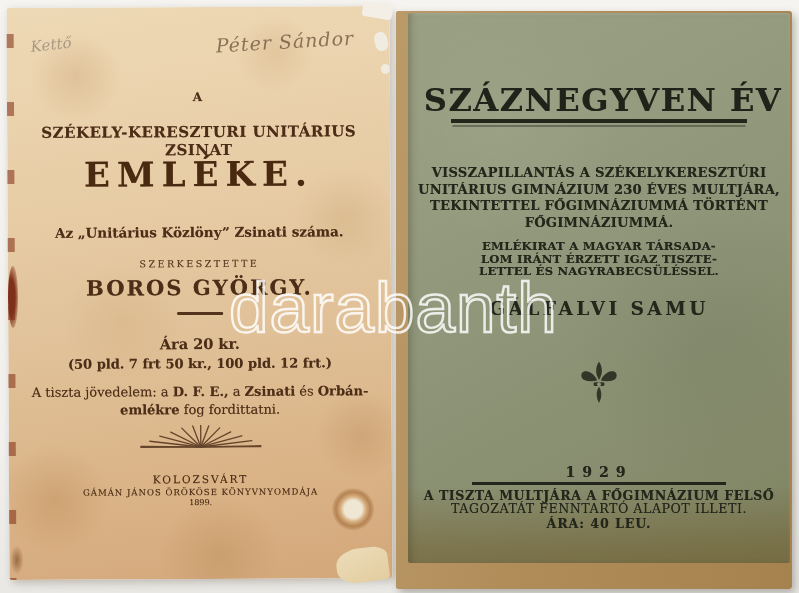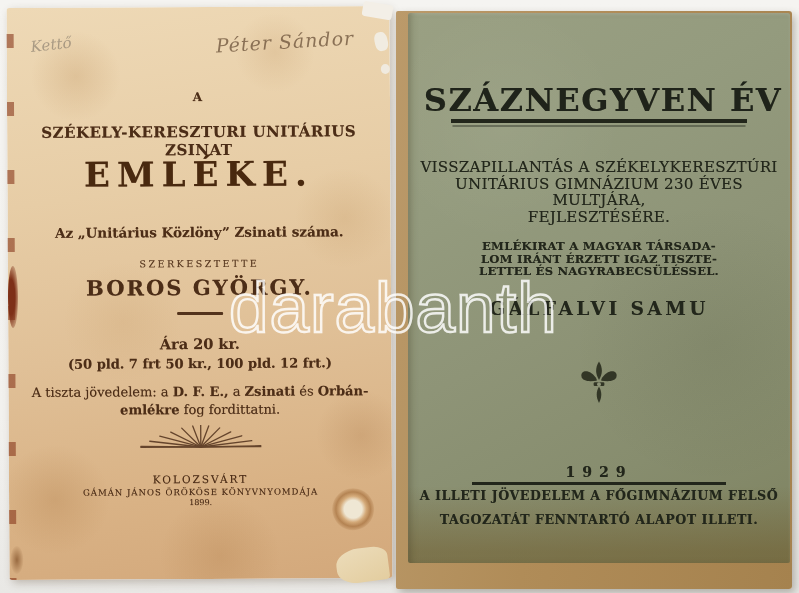--- a/index.html
+++ b/index.html
@@ -83,30 +83,30 @@
       radial-gradient(circle at 25% 20%, rgba(255,255,240,.05), transparent 120px),
       radial-gradient(circle at 80% 60%, rgba(40,45,25,.08), transparent 140px),
       linear-gradient(to bottom, rgba(110,85,35,0) 86%, rgba(110,85,35,.45) 98%),
       linear-gradient(152deg,#9aa083 0%,#949b7e 28%,#8e9477 52%,#878d6e 76%,#7e8260 100%);
   }
   .g-line{position:absolute;left:0;right:0;text-align:center;color:#22261b;
           text-shadow:0.2px 0.2px 0.4px rgba(25,30,15,.5);}
   .book-title{top:68px;font-size:32px;font-weight:bold;letter-spacing:1.5px;color:#1f231a;padding-left:8px;}
   .title-rule{position:absolute;left:50%;top:106px;width:296px;height:3.5px;margin-left:-148px;
       background:#22261b;box-shadow:0 5px 0 -1.5px rgba(34,38,27,.8);}
-  .sub-block{top:146px;font-size:15px;font-weight:normal;line-height:16.5px;letter-spacing:.3px;}
+  .sub-block{top:152px;font-size:13px;font-weight:bold;line-height:16.5px;letter-spacing:.3px;}
   .ded-block{top:227px;font-size:11.5px;font-weight:bold;line-height:12.5px;letter-spacing:.3px;}
   .author{top:285px;font-size:18.5px;font-weight:bold;letter-spacing:3.5px;}
   .author-title{top:306px;font-size:9.5px;font-weight:bold;letter-spacing:1px;}
   .fleur-wrap{position:absolute;left:0;right:0;top:344px;text-align:center;}
   .year-r{top:451px;font-size:14px;font-weight:bold;letter-spacing:7px;}
   .bottom-rule{position:absolute;left:50%;top:469px;width:254px;height:3px;margin-left:-127px;
       background:#22261b;}
   .r-proc1{top:475px;font-size:12.5px;font-weight:bold;letter-spacing:.6px;}
-  .r-proc2{top:499px;font-size:12.5px;font-weight:bold;letter-spacing:.6px;}
+  .r-proc2{top:488px;font-size:12.5px;font-weight:normal;letter-spacing:.6px;}
   .r-price{top:503px;font-size:12.5px;font-weight:bold;letter-spacing:1px;}
   
   .watermark{
     position:absolute;left:229px;top:246px;z-index:30;
     font-family:"Liberation Sans","DejaVu Sans",sans-serif;
     font-size:71px;font-weight:400;letter-spacing:1px;
     color:transparent;-webkit-text-stroke:2.4px rgba(255,255,255,.88);
     opacity:.95;pointer-events:none;margin-top:21px;
   }
 </style>
@@ -167,21 +167,22 @@
     <div class="t-line imprint-year">1899.</div>
   </div>
 
   <div class="book">
     <div class="cover">
       <div class="g-line book-title">SZÁZNEGYVEN ÉV</div>
       <div class="title-rule"></div>
       <div class="g-line sub-block">
         <div>VISSZAPILLANTÁS A SZÉKELYKERESZTÚRI</div>
         <div>UNITÁRIUS GIMNÁZIUM 230 ÉVES MULTJÁRA,</div>
-        <div>FEJLESZTÉSÉRE.</div>
+        <div>TEKINTETTEL FŐGIMNÁZIUMMÁ TÖRTÉNT</div>
+        <div>FŐGIMNÁZIUMMÁ.</div>
       </div>
       <div class="g-line ded-block">
         <div>EMLÉKIRAT A MAGYAR TÁRSADA-</div>
         <div>LOM IRÁNT ÉRZETT IGAZ TISZTE-</div>
         <div>LETTEL ÉS NAGYRABECSÜLÉSSEL.</div>
       </div>
       <div class="g-line author">GÁLFALVI SAMU</div>
       <div class="fleur-wrap">
         <svg width="46" height="52" viewBox="0 0 60 62">
           <g fill="#272a1c" opacity=".88">
@@ -189,19 +190,20 @@
             <path d="M27,26 C20,13 6,13 7,22 C8,30 20,29 27,28 Z"></path>
             <path d="M33,26 C40,13 54,13 53,22 C52,30 40,29 33,28 Z"></path>
             <rect x="23" y="30" width="14" height="5" rx="1.5"></rect>
             <path d="M30,36 C26,42 26,50 30,57 C34,50 34,42 30,36 Z"></path>
             <circle cx="30" cy="32.5" r="2.6" fill="#8f957a"></circle>
           </g>
         </svg>
       </div>
       <div class="g-line year-r">1929</div>
       <div class="bottom-rule"></div>
-      <div class="g-line r-proc1">A ILLETI JÖVEDELEM A FŐGIMNÁZIUM FELSŐ</div>
+      <div class="g-line r-proc1">A TISZTA MULTJÁRA A FŐGIMNÁZIUM FELSŐ</div>
       <div class="g-line r-proc2">TAGOZATÁT FENNTARTÓ ALAPOT ILLETI.</div>
+      <div class="g-line r-price">ÁRA: 40 LEU.</div>
     </div>
   </div>
 
   <div class="watermark">darabanth</div>
 </div>
 
 </body></html>

